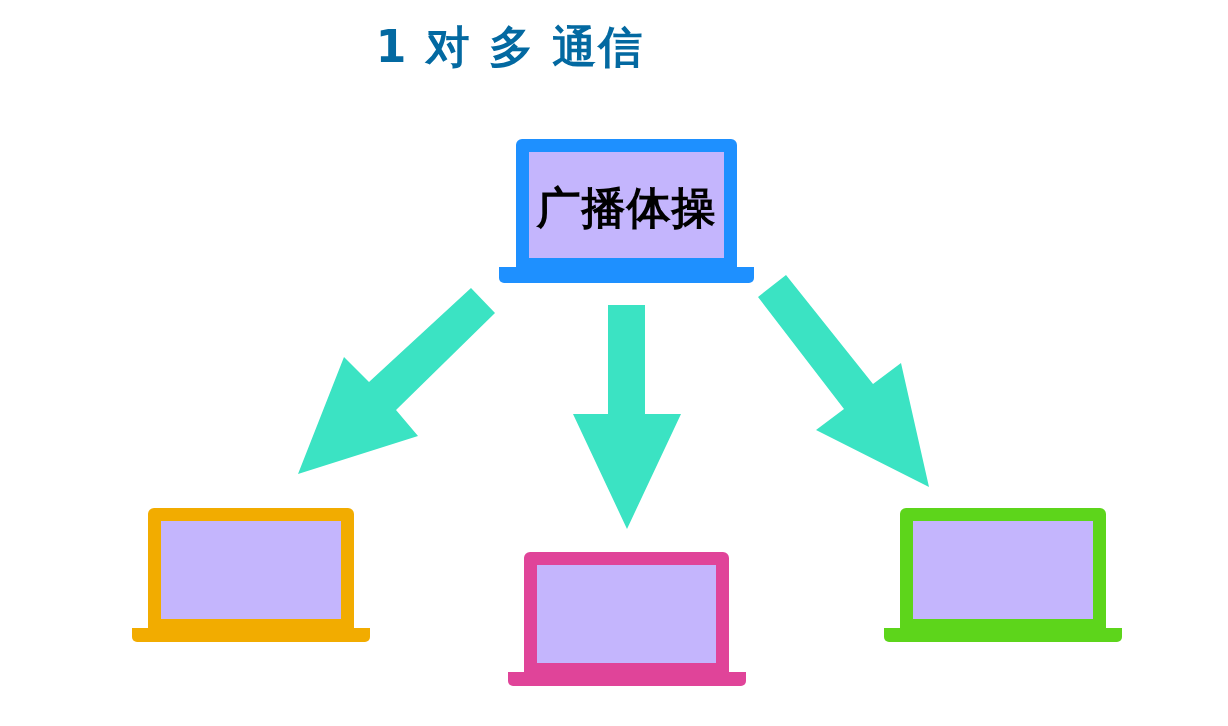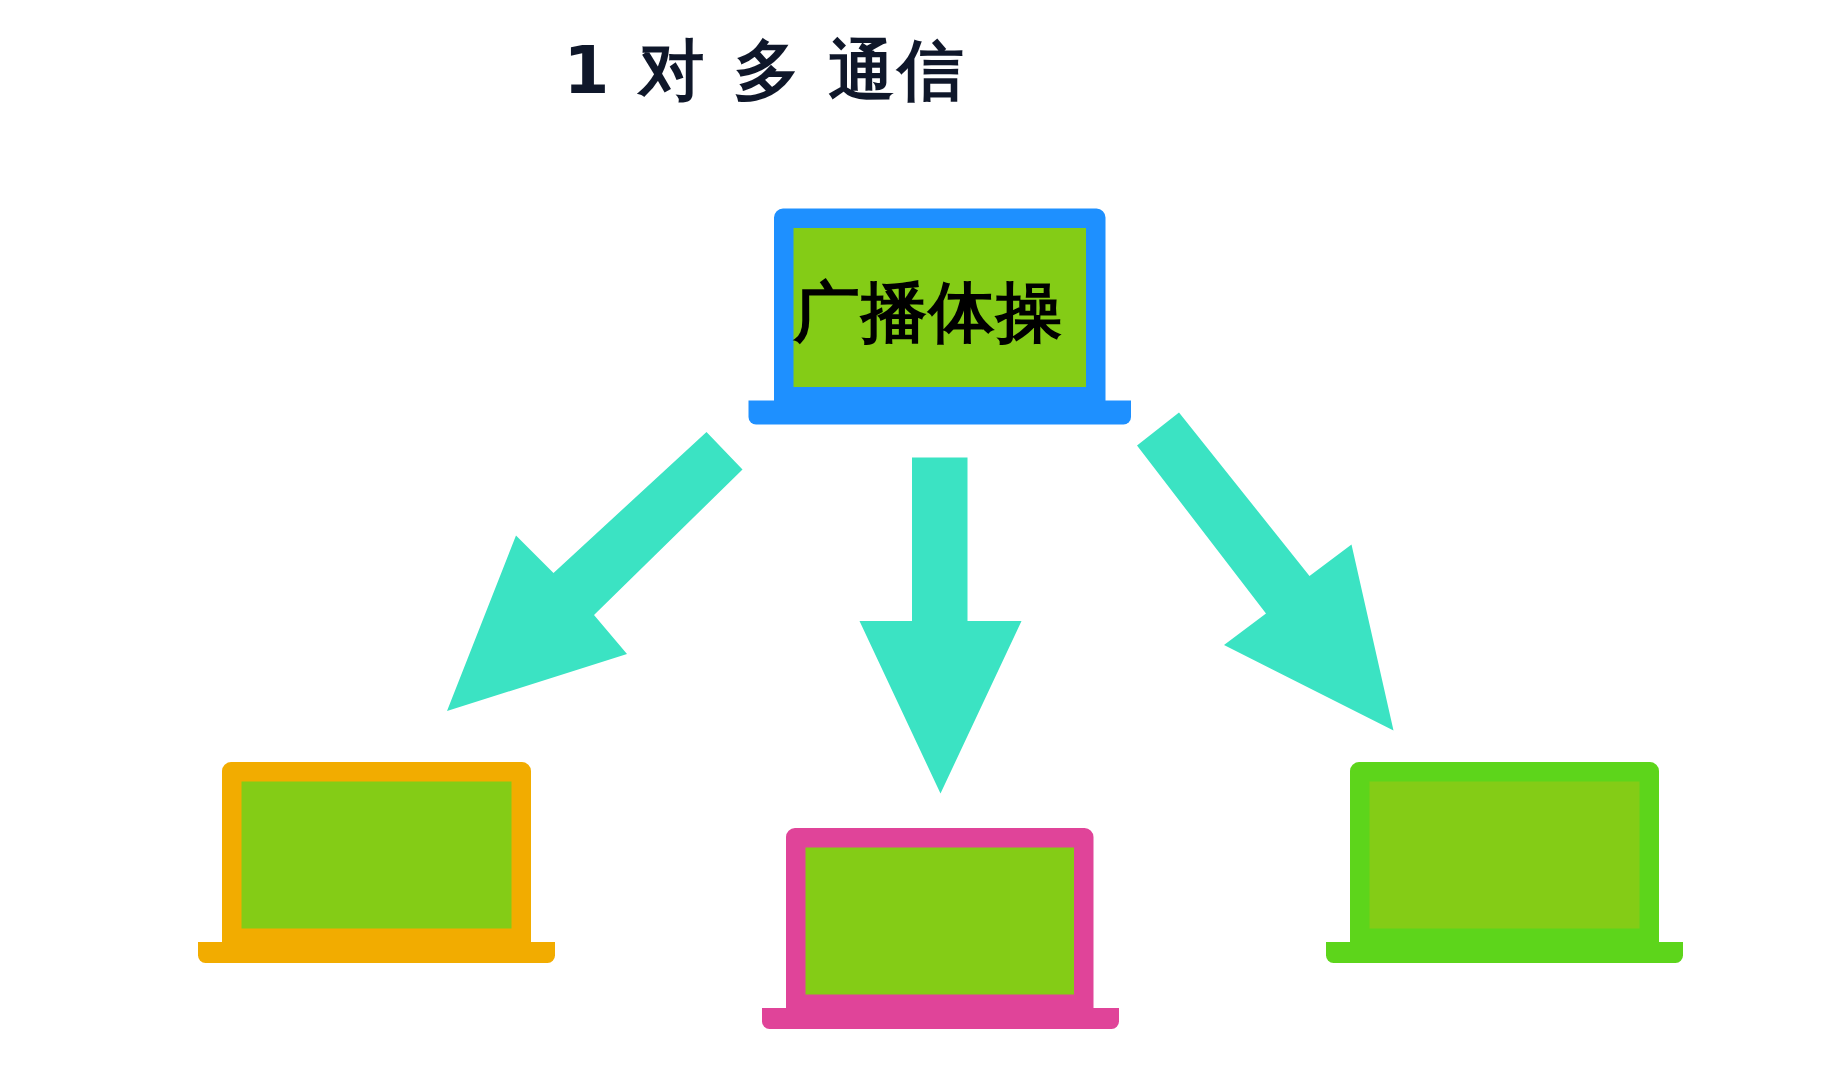--- a/index.html
+++ b/index.html
@@ -1,26 +1,26 @@
 <!DOCTYPE html>
 <html><head>
   <meta charset="utf-8">
   <style>
     html, body { margin: 0; padding: 0; background: #ffffff; }
     body { width: 1228px; height: 726px; position: relative; overflow: hidden; font-family: "DejaVu Sans", sans-serif; }
     .title {
       position: absolute; left: 0; top: 18px; width: 1020px; text-align: center;
-      font-size: 44px; font-weight: bold; color: #0f172a; letter-spacing: 2px;
+      font-size: 44px; font-weight: bold; color: #0369a1; letter-spacing: 2px;
       font-family: "DejaVu Sans", sans-serif;
     }
     .laptop { position: absolute; }
     .laptop .screen {
       position: absolute; box-sizing: border-box; border-style: solid; border-width: 13px;
-      border-radius: 6px 6px 0 0; background: #84cc16;
-      display: flex; align-items: center; 
+      border-radius: 6px 6px 0 0; background: #c4b5fd;
+      display: flex; align-items: center; justify-content: center;
     }
     .laptop .base { position: absolute; border-radius: 0 0 5px 5px; }
     .screen-label {
       font-size: 44px; font-weight: bold; color: #000000; letter-spacing: 1px;
       font-family: "DejaVu Sans", sans-serif; white-space: nowrap; margin-top: 6px;
     }
     svg.arrows { position: absolute; left: 0; top: 0; }
   </style>
 </head>
 <body>

